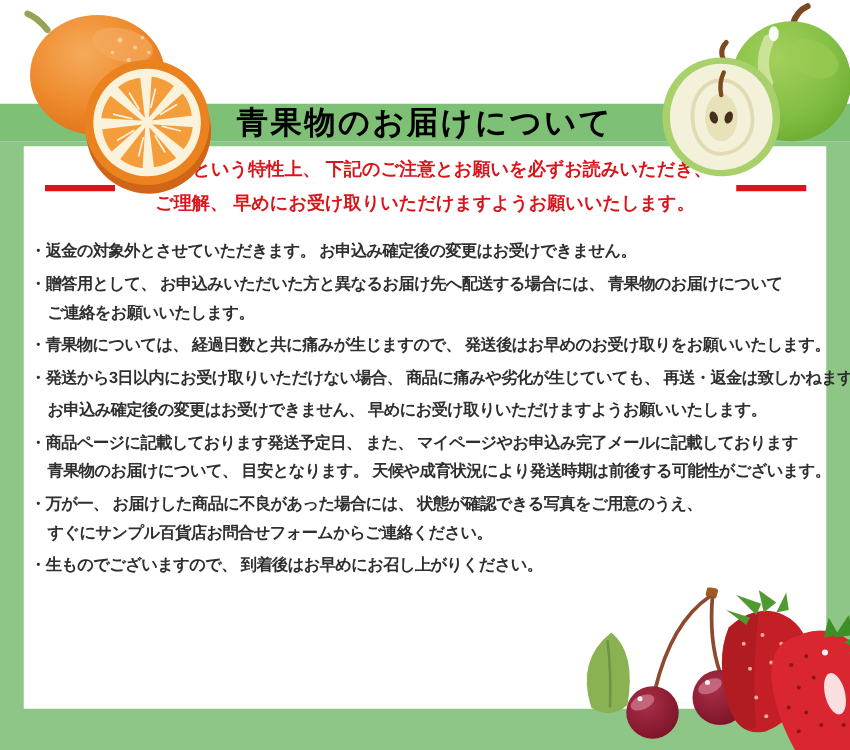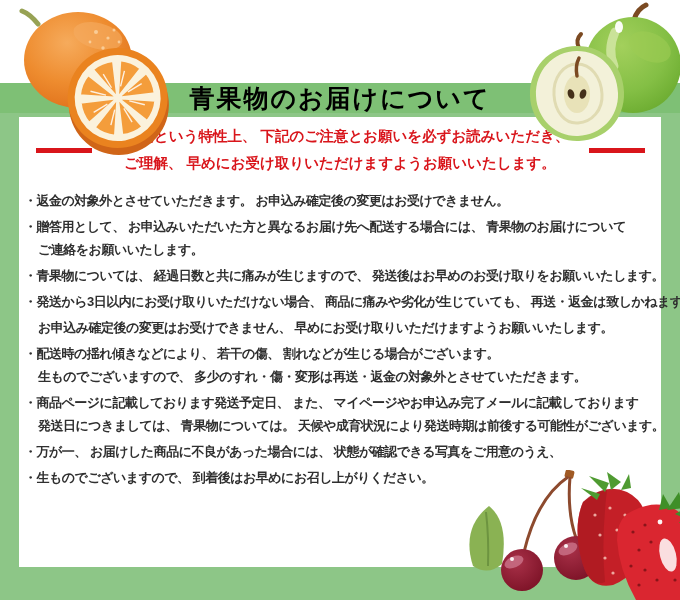--- a/index.html
+++ b/index.html
@@ -80,29 +80,26 @@
         <li>
           <p class="ln first">・青果物については、 経過日数と共に痛みが生じますので、 発送後はお早めのお受け取りをお願いいたします。</p>
         </li>
         <li>
           <p class="ln first">・発送から3日以内にお受け取りいただけない場合、 商品に痛みや劣化が生じていても、 再送・返金は致しかねます。</p>
         </li>
         <li>
           <p class="ln">お申込み確定後の変更はお受けできません、 早めにお受け取りいただけますようお願いいたします。</p>
         </li>
         <li>
-          <p class="ln first">・配送時の揺れ傾きなどにより、 若干の傷、 割れなどが生じる場合がございます。</p>
-          <p class="ln">生ものでございますので、 多少のすれ・傷・変形は再送・返金の対象外とさせていただきます。</p>
-        </li>
-        <li>
           <p class="ln first">・商品ページに記載しております発送予定日、 また、 マイページやお申込み完了メールに記載しております</p>
-          <p class="ln">発送日につきましては、 青果物については。 天候や成育状況により発送時期は前後する可能性がございます。</p>
+          <p class="ln">青果物のお届けについて、 目安となります。 天候や成育状況により発送時期は前後する可能性がございます。</p>
         </li>
         <li>
           <p class="ln first">・万が一、 お届けした商品に不良があった場合には、 状態が確認できる写真をご用意のうえ、</p>
+          <p class="ln">すぐにサンプル百貨店お問合せフォームからご連絡ください。</p>
         </li>
         <li>
           <p class="ln first">・生ものでございますので、 到着後はお早めにお召し上がりください。</p>
         </li>
       </ul>
     </div>
   </div>
 
   <div class="banner">
     <h1>青果物のお届けについて</h1>

